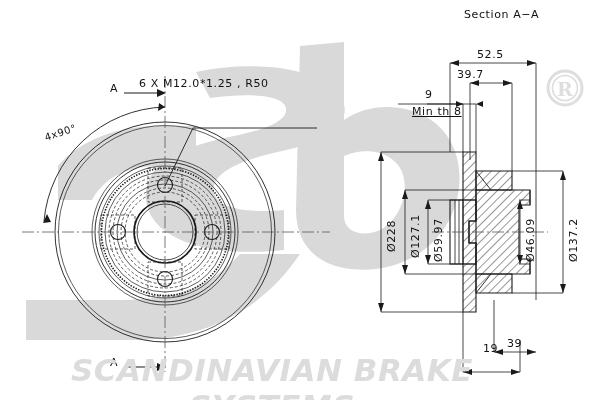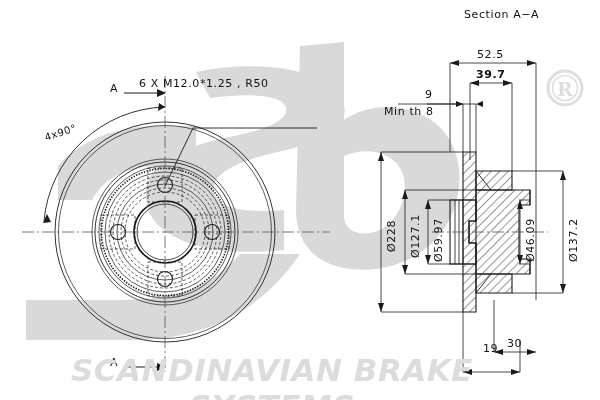--- a/index.html
+++ b/index.html
@@ -227,28 +227,28 @@
     </g>
   </svg>
 
   <div class="lbl big" style="left:110px;top:82px;">A</div>
   <div class="lbl big" style="left:110px;top:356px;">A</div>
   <div class="lbl" style="left:44px;top:127px;transform:rotate(-18deg);">4x90°</div>
   <div class="lbl big" style="left:139px;top:77px;">6 X M12.0*1.25 ,  R50</div>
 
   <div class="lbl big" style="left:464px;top:8px;">Section A−A</div>
   <div class="lbl big" style="left:477px;top:48px;">52.5</div>
-  <div class="lbl big" style="left:476px;top:68px;font-weight:bold;">39.7</div>
+  <div class="lbl big" style="left:457px;top:68px;">39.7</div>
   <div class="lbl big" style="left:425px;top:88px;">9</div>
-  <div class="lbl big" style="left:384px;top:105px;">Min th 8</div>
+  <div class="lbl big" style="left:412px;top:105px;text-decoration:underline;">Min th 8</div>
 
   <div class="lbl big rot" style="left:385px;top:252px;">Ø228</div>
   <div class="lbl big rot" style="left:409px;top:258px;">Ø127.1</div>
   <div class="lbl big rot" style="left:432px;top:262px;">Ø59.97</div>
 
   <div class="lbl big rot" style="left:524px;top:262px;">Ø46.09</div>
   <div class="lbl big rot" style="left:567px;top:262px;">Ø137.2</div>
 
-  <div class="lbl big" style="left:507px;top:337px;">30</div>
+  <div class="lbl big" style="left:507px;top:337px;">39</div>
   <div class="lbl big" style="left:483px;top:342px;">19</div>
 
   <div class="wm-word">SCANDINAVIAN BRAKE SYSTEMS</div>
 </div>
 
 </body></html>

